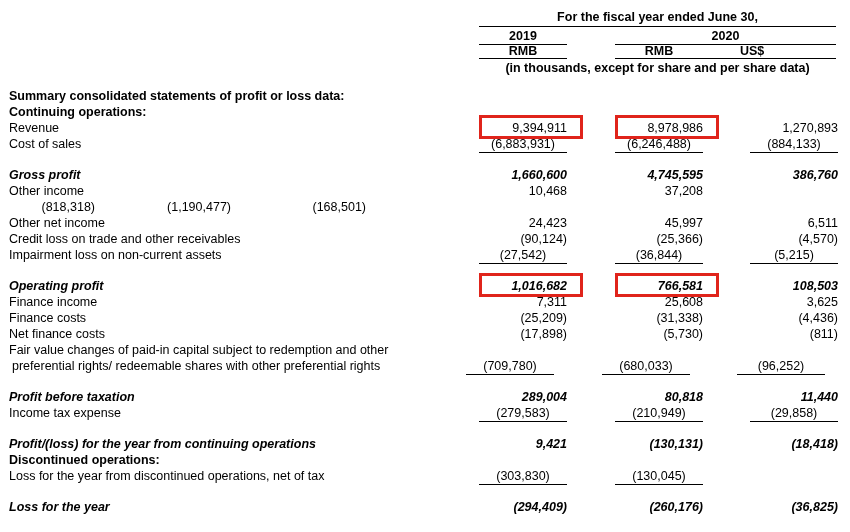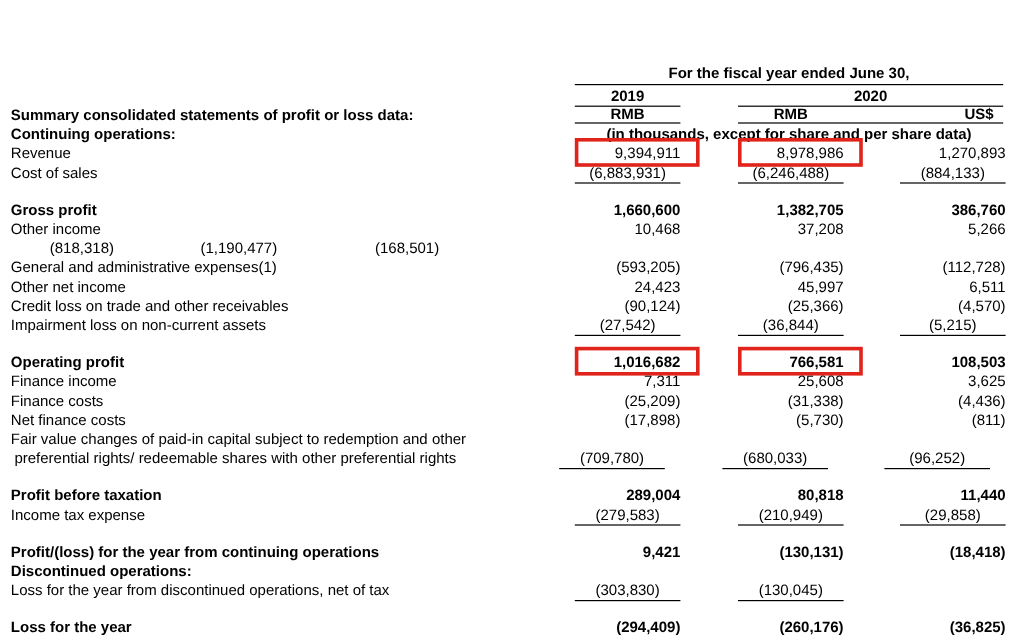--- a/index.html
+++ b/index.html
@@ -18,41 +18,40 @@
     overflow: hidden;
   }
 
   
   .thead {
     position: absolute;
     left: 479px;
     top: 9px;
     width: 357px;
     font-weight: bold;
-    margin-top: 44px;
   }
   .h1 { text-align: center; height: 17px; line-height: 16px; border-bottom: var(--rule); }
   .h2 { display: flex; height: 17px; line-height: 16px; margin-top: 1px; }
   .h2 .g1 { width: 88px; text-align: center; border-bottom: var(--rule); }
   .h2 .g2 { width: 221px; margin-left: 48px; text-align: center; border-bottom: var(--rule); }
   .h3 { display: flex; height: 14px; line-height: 13px; }
   .h3 .c1h { width: 88px; text-align: center; border-bottom: var(--rule); }
   .h3 .g2b { width: 221px; margin-left: 48px; display: flex; justify-content: space-between; border-bottom: var(--rule); }
   .h3 .g2b .rmb2 { width: 88px; text-align: center; }
-  .h3 .g2b .usd  { width: 88px; text-align: right; padding-right: 8px; }
+  .h3 .g2b .usd  { width: 88px; padding-right: 8px; }
   .h4 { text-align: center; height: 15px; line-height: 15px; padding-top: 2px; }
 
   
   .tbody { position: absolute; left: 0; top: 88px; width: 850px; }
   .row { display: flex; height: 16px; line-height: 16px; }
   .spacer { height: 15px; }
   .lab { width: 463px; padding-left: 9px; white-space: nowrap; overflow: visible; }
   .lab.ind { width: 447px; padding-left: 12px; }
   .hdr .lab { font-weight: bold; }
-  .tot { font-weight: bold; }
+  .tot { font-weight: bold; font-style: italic; }
   .cell { text-align: right; }
   .c1 { width: 95px; }
   .c2 { width: 136px; }
   .c3 { width: 135px; }
   .num {
     display: inline-block;
     width: 88px;
     height: 16px;
     text-align: right;
     position: relative;
@@ -109,39 +108,32 @@
       <div class="row">
         <div class="lab">Cost of sales</div>
         <div class="cell c1"><span class="num ul">(6,883,931)</span></div>
         <div class="cell c2"><span class="num ul">(6,246,488)</span></div>
         <div class="cell c3"><span class="num ul">(884,133)</span></div>
       </div>
       <div class="spacer"></div>
       <div class="row tot">
         <div class="lab">Gross profit</div>
         <div class="cell c1"><span class="num">1,660,600</span></div>
-        <div class="cell c2"><span class="num">1,382,705</span></div>
+        <div class="cell c2"><span class="num">4,745,595</span></div>
         <div class="cell c3"><span class="num">386,760</span></div>
       </div>
       <div class="row">
         <div class="lab">Other income</div>
         <div class="cell c1"><span class="num">10,468</span></div>
         <div class="cell c2"><span class="num">37,208</span></div>
-        <div class="cell c3"><span class="num">5,266</span></div>
       </div>
       <div class="row">
         <div class="cell c1"><span class="num">(818,318)</span></div>
         <div class="cell c2"><span class="num">(1,190,477)</span></div>
         <div class="cell c3"><span class="num">(168,501)</span></div>
-      </div>
-      <div class="row">
-        <div class="lab">General and administrative expenses(1)</div>
-        <div class="cell c1"><span class="num">(593,205)</span></div>
-        <div class="cell c2"><span class="num">(796,435)</span></div>
-        <div class="cell c3"><span class="num">(112,728)</span></div>
       </div>
       <div class="row">
         <div class="lab">Other net income</div>
         <div class="cell c1"><span class="num">24,423</span></div>
         <div class="cell c2"><span class="num">45,997</span></div>
         <div class="cell c3"><span class="num">6,511</span></div>
       </div>
       <div class="row">
         <div class="lab">Credit loss on trade and other receivables</div>
         <div class="cell c1"><span class="num">(90,124)</span></div>

